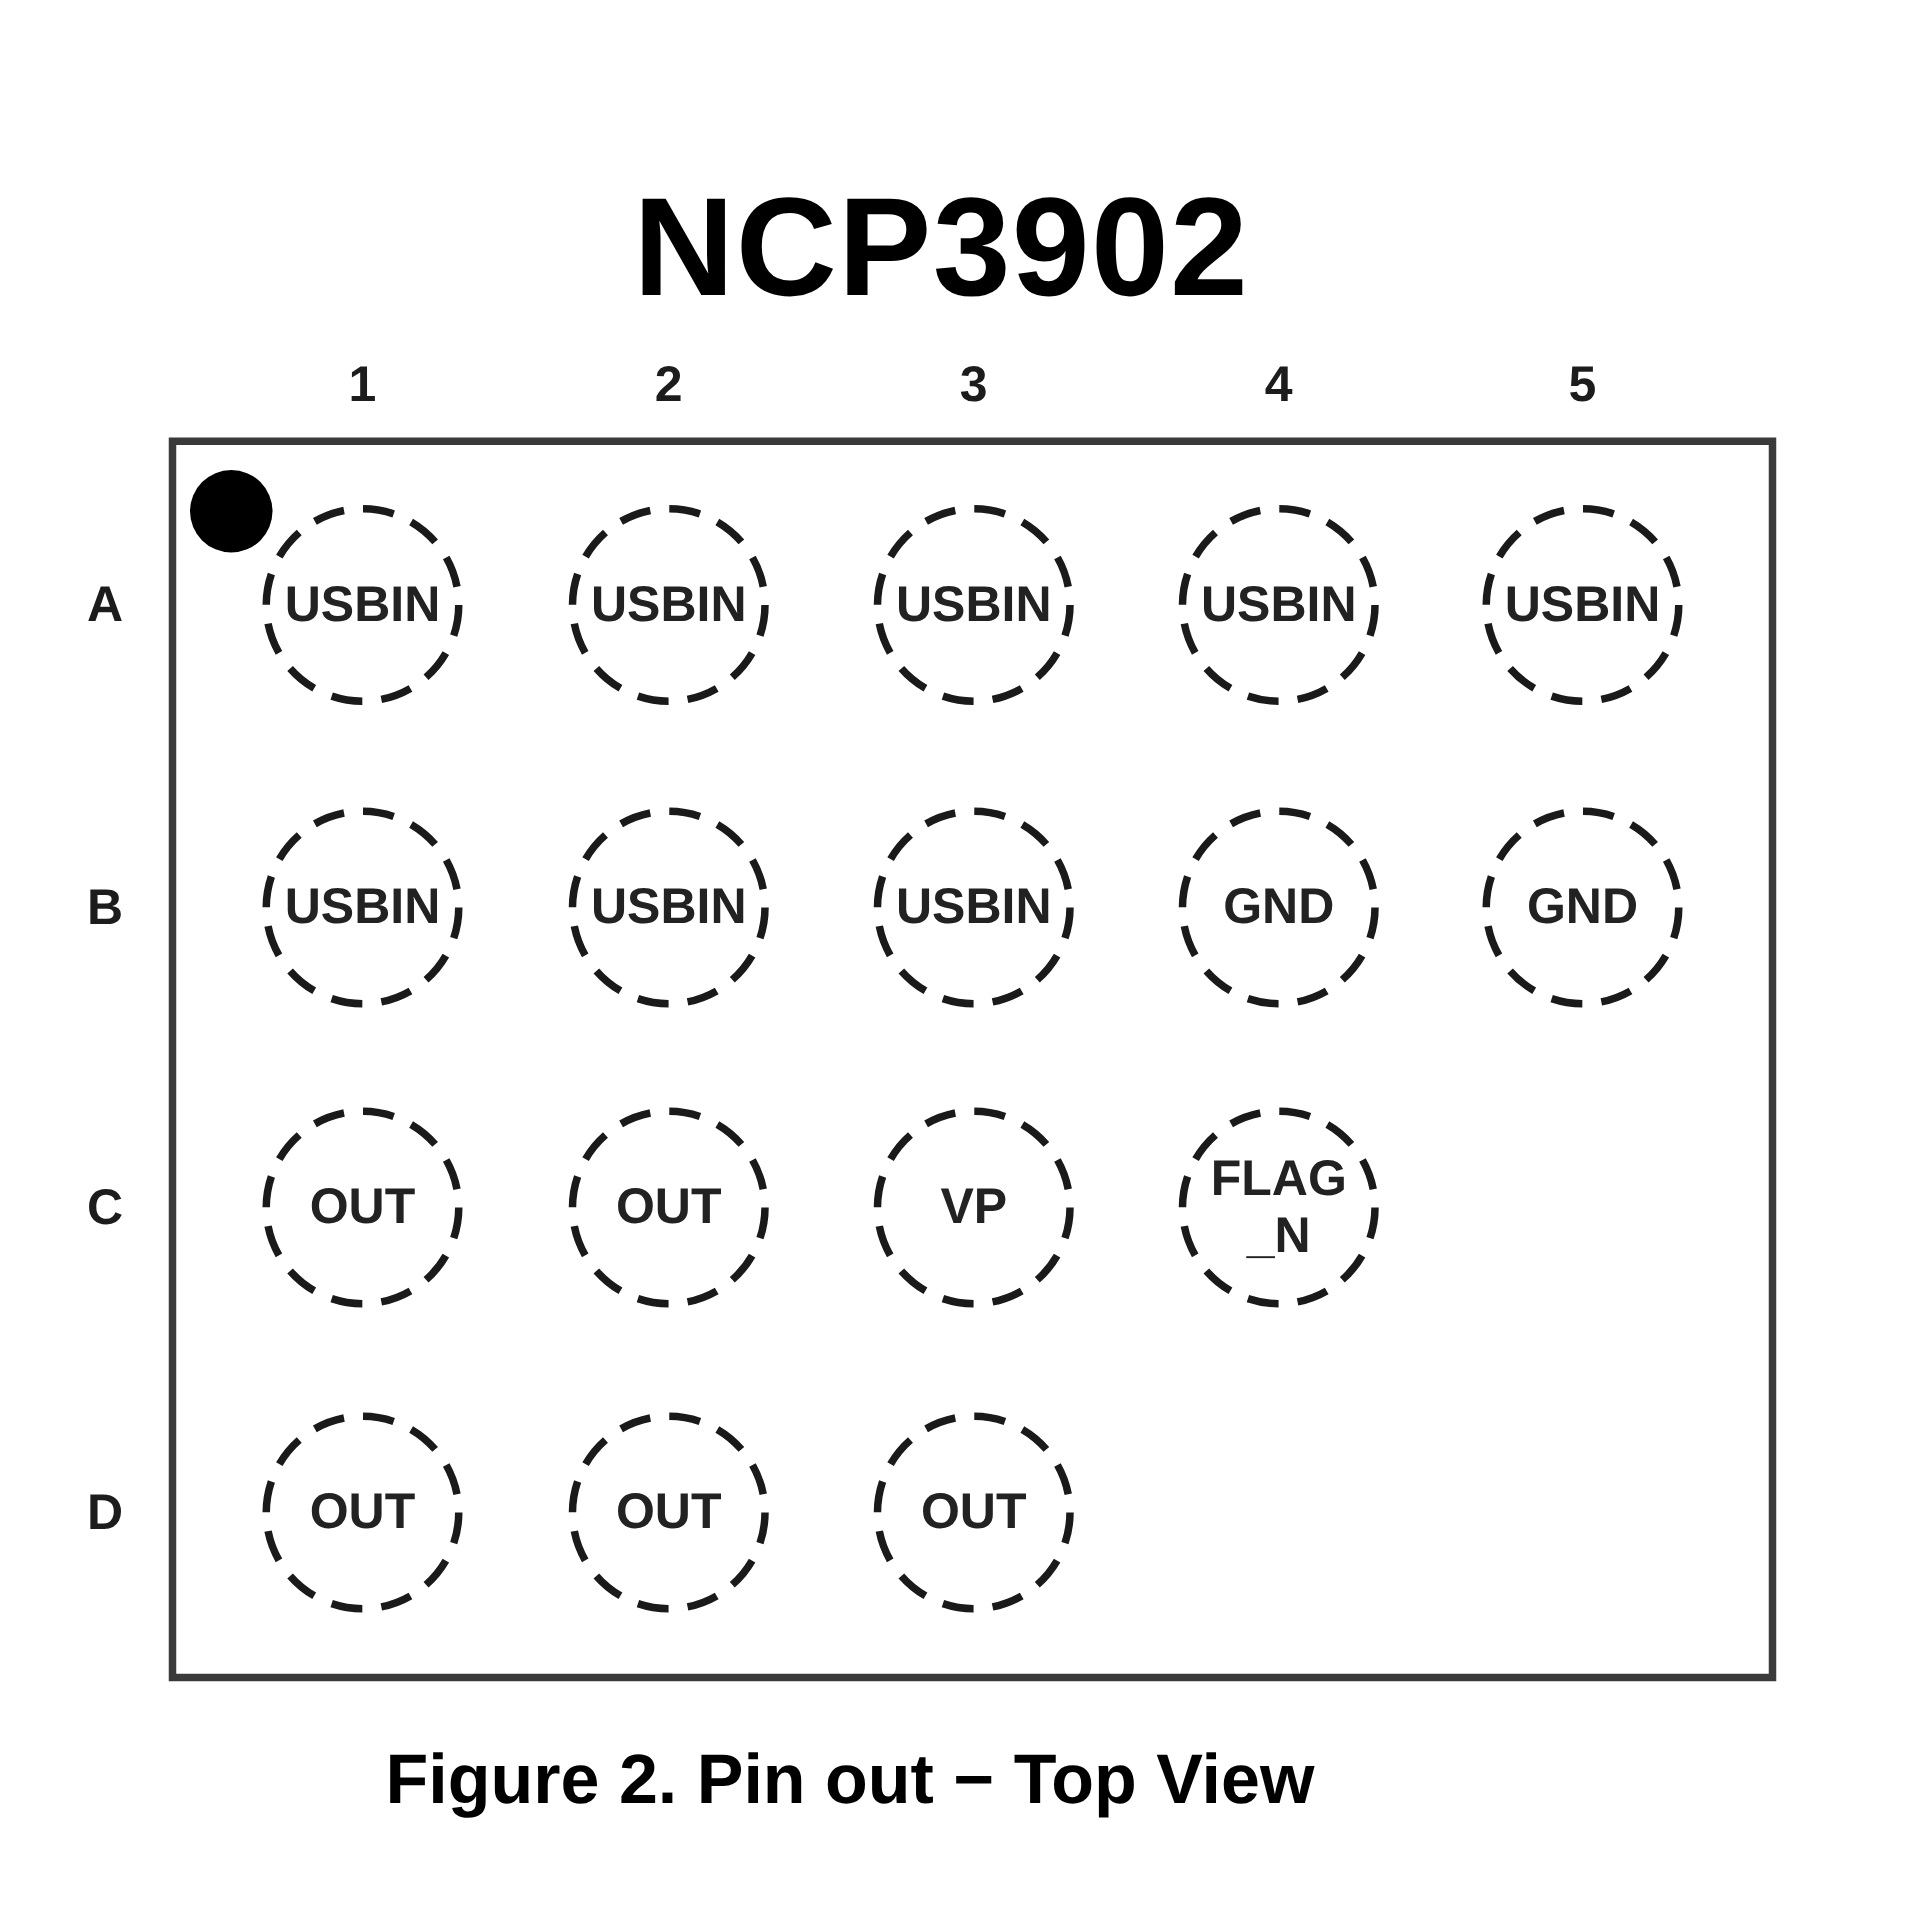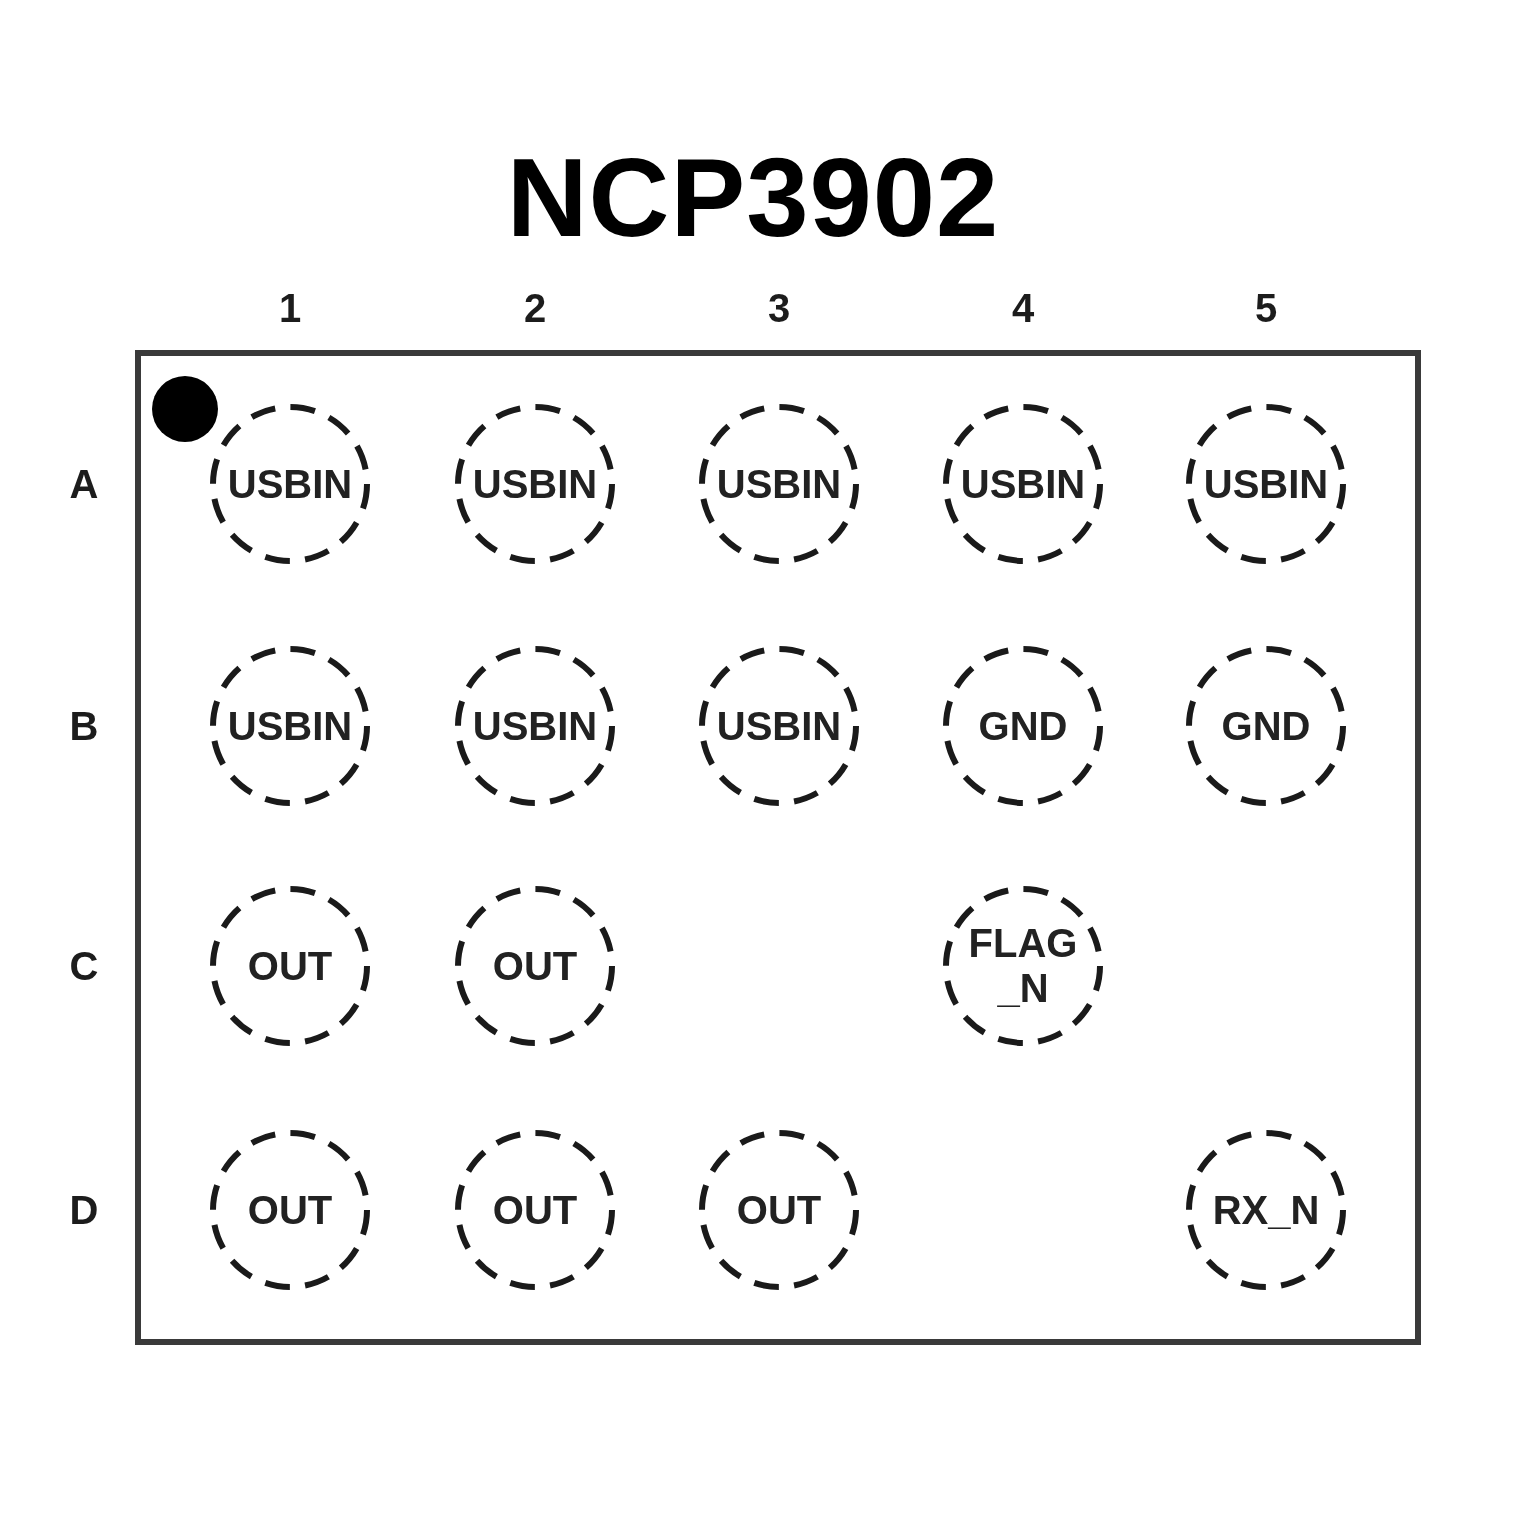--- a/index.html
+++ b/index.html
@@ -189,20 +189,26 @@
         <circle cx="82" cy="82" r="77"></circle>
       </svg>
     <span class="pin-label">OUT</span>
   </div>
   <div class="pin" style="left:453px;top:884px">
     <svg width="164" height="164" viewBox="0 0 164 164">
         <circle cx="82" cy="82" r="77"></circle>
       </svg>
     <span class="pin-label">OUT</span>
   </div>
+  <div class="pin" style="left:697px;top:884px">
+    <svg width="164" height="164" viewBox="0 0 164 164">
+        <circle cx="82" cy="82" r="77"></circle>
+      </svg>
+    <span class="pin-label">VP</span>
+  </div>
   <div class="pin" style="left:941px;top:884px">
     <svg width="164" height="164" viewBox="0 0 164 164">
         <circle cx="82" cy="82" r="77"></circle>
       </svg>
     <span class="pin-label">FLAG
 _N</span>
   </div>
 
   <div class="pin" style="left:208px;top:1128px">
     <svg width="164" height="164" viewBox="0 0 164 164">
@@ -215,21 +221,16 @@
         <circle cx="82" cy="82" r="77"></circle>
       </svg>
     <span class="pin-label">OUT</span>
   </div>
   <div class="pin" style="left:697px;top:1128px">
     <svg width="164" height="164" viewBox="0 0 164 164">
         <circle cx="82" cy="82" r="77"></circle>
       </svg>
     <span class="pin-label">OUT</span>
   </div>
-  <div class="pin" style="left:1184px;top:1128px">
-    <svg width="164" height="164" viewBox="0 0 164 164">
-        <circle cx="82" cy="82" r="77"></circle>
-      </svg>
-    <span class="pin-label">RX_N</span>
-  </div>
-
+
+  <div class="caption">Figure 2. Pin out − Top View</div>
 
 </div>
 
 </body></html>

